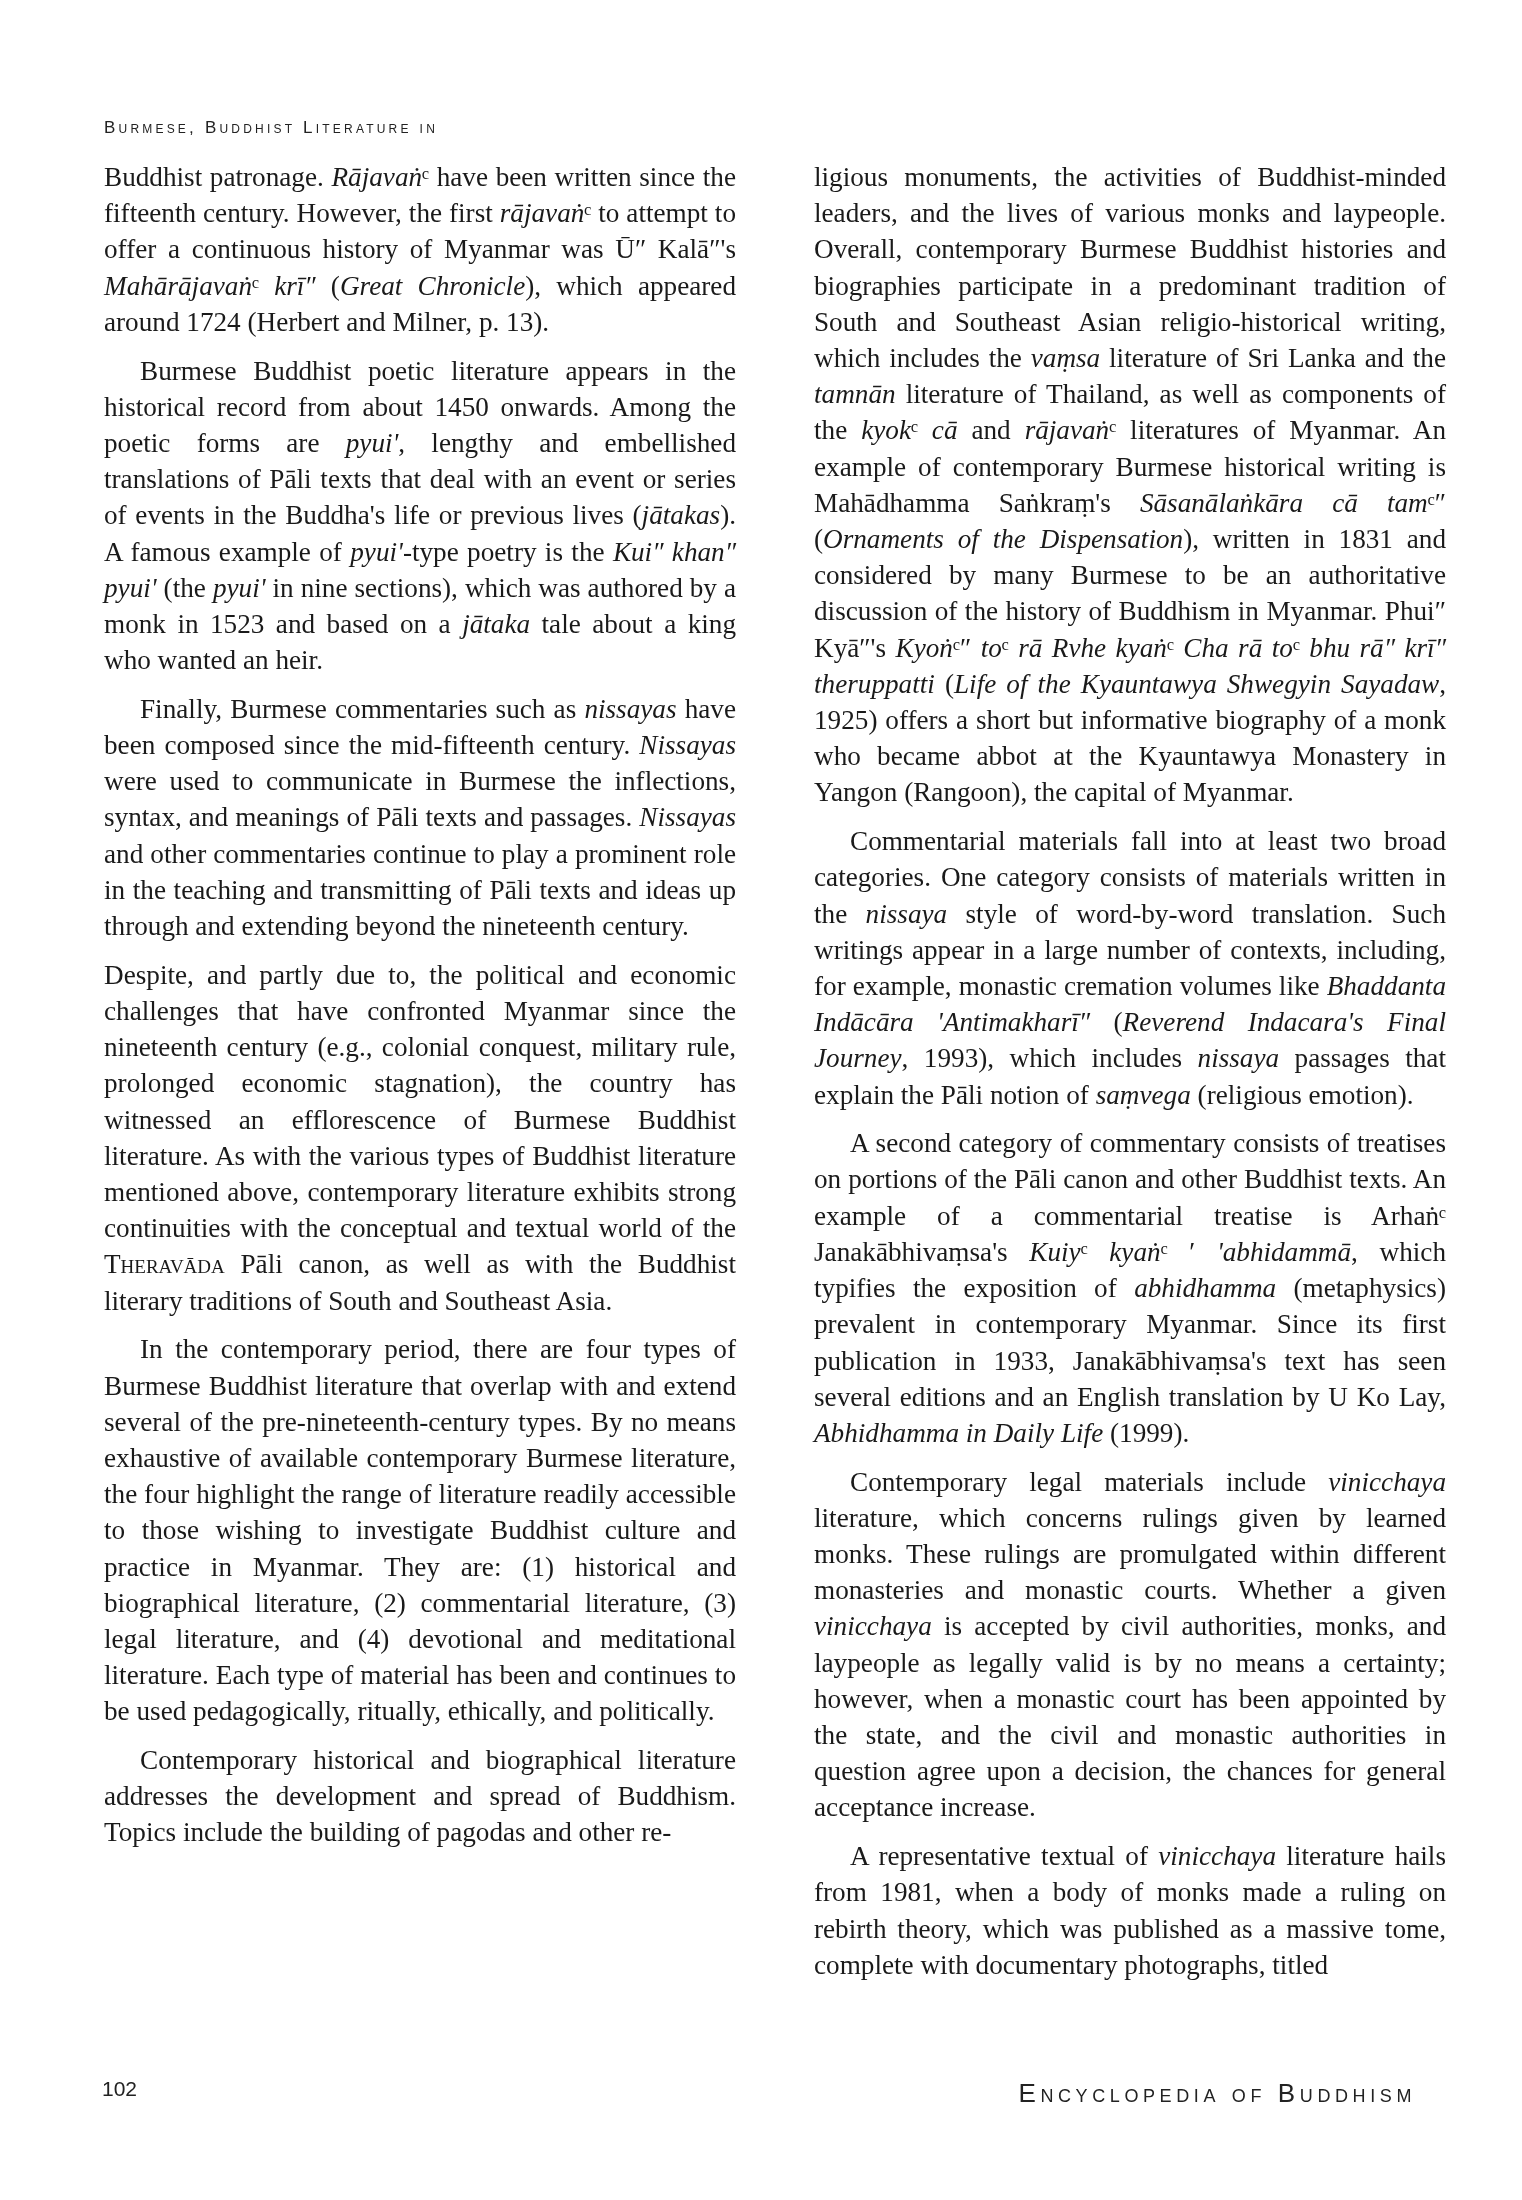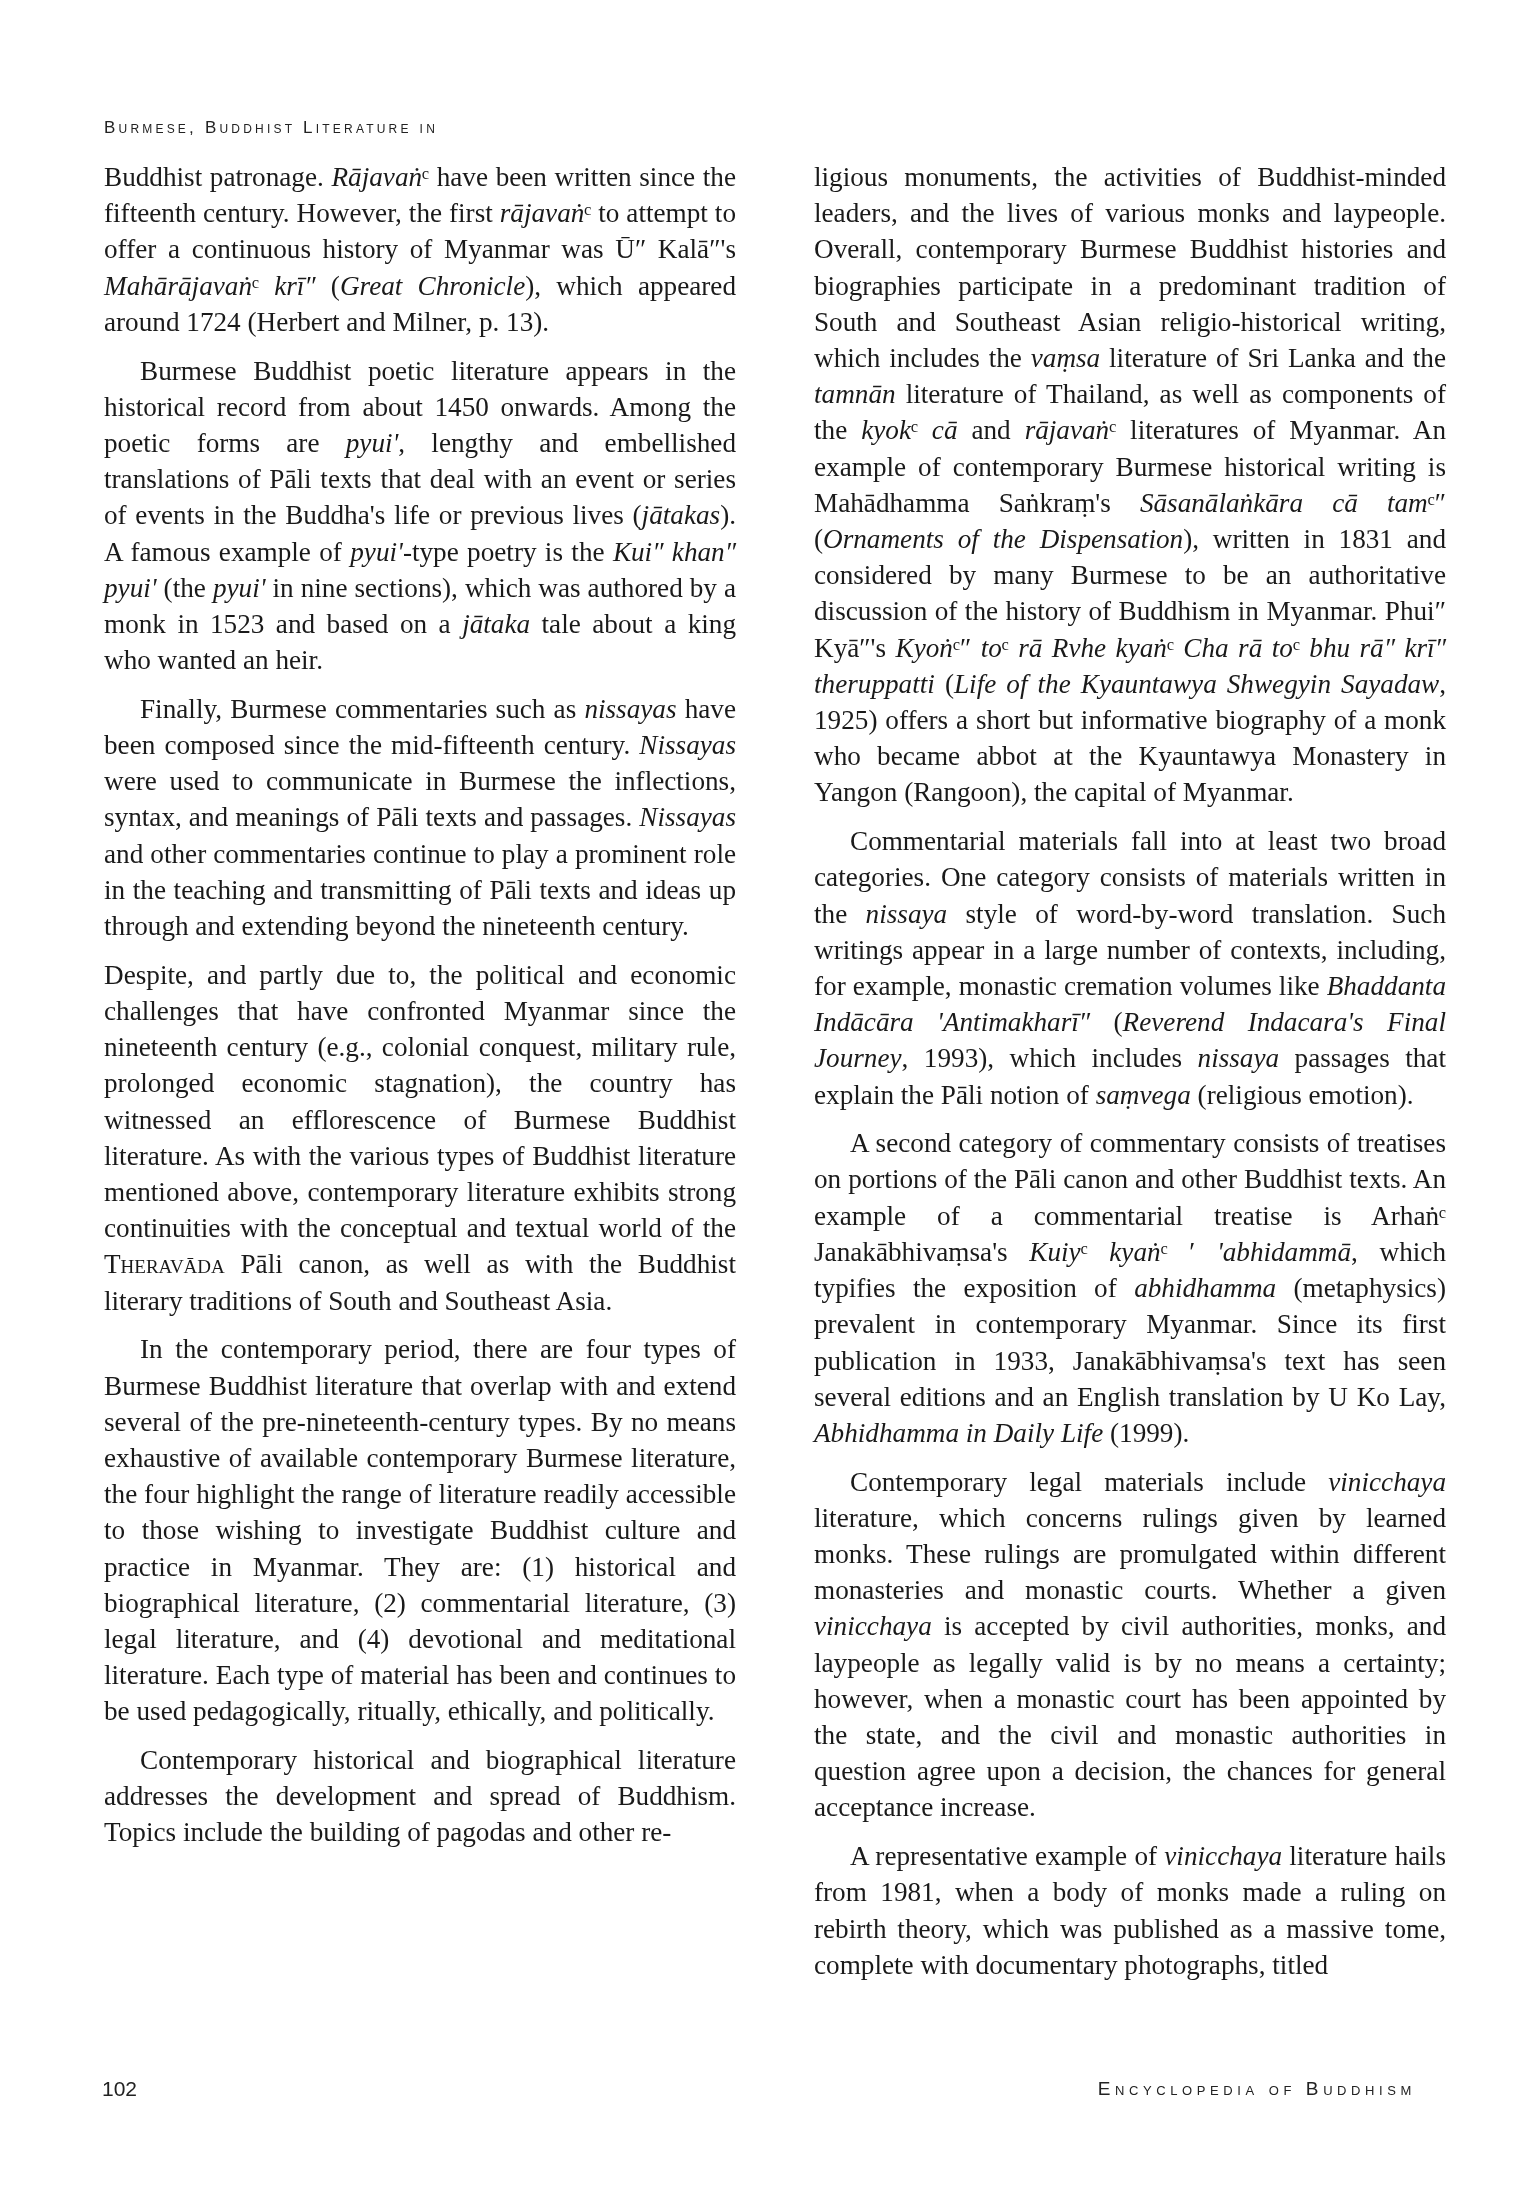--- a/index.html
+++ b/index.html
@@ -51,21 +51,21 @@
     top: 2077px;
     font-family: "Liberation Sans", "DejaVu Sans", sans-serif;
     font-size: 21px;
     color: #222;
   }
   .footer-title {
     position: absolute;
     right: 106px;
     top: 2078px;
     font-family: "Liberation Sans", "DejaVu Sans", sans-serif;
-    font-size: 19px;
+    font-size: 26px;
     letter-spacing: 4.6px;
     font-variant: small-caps;
     color: #222;
   }
 </style>
 </head>
 <body>
 
 <div class="running-head">Burmese, Buddhist Literature in</div>
 
@@ -81,18 +81,18 @@
       <p class="para"><span>Contemporary historical and biographical literature addresses the development and spread of Buddhism. Topics include the building of pagodas and other re-</span></p>
     </div>
 </div>
 
 <div class="column col-right">
   <div>
       <p class="para noindent"><span>ligious monuments, the activities of Buddhist-minded leaders, and the lives of various monks and laypeople. Overall, contemporary Burmese Buddhist histories and biographies participate in a predominant tradition of South and Southeast Asian religio-historical writing, which includes the </span><i>vaṃsa</i><span> literature of Sri Lanka and the </span><i>tamnān</i><span> literature of Thailand, as well as components of the </span><i>kyok</i><span>ᶜ </span><i>cā</i><span> and </span><i>rājavaṅ</i><span>ᶜ literatures of Myanmar. An example of contemporary Burmese historical writing is Mahādhamma Saṅkraṃ's </span><i>Sāsanālaṅkāra cā tam</i><span>ᶜ″ (</span><i>Ornaments of the Dispensation</i><span>), written in 1831 and considered by many Burmese to be an authoritative discussion of the history of Buddhism in Myanmar. Phui″ Kyā″'s </span><i>Kyoṅ</i><span>ᶜ″ </span><i>to</i><span>ᶜ </span><i>rā Rvhe kyaṅ</i><span>ᶜ </span><i>Cha rā to</i><span>ᶜ </span><i>bhu rā″ krī″ theruppatti</i><span> (</span><i>Life of the Kyauntawya Shwegyin Sayadaw</i><span>, 1925) offers a short but informative biography of a monk who became abbot at the Kyauntawya Monastery in Yangon (Rangoon), the capital of Myanmar.</span></p>
       <p class="para"><span>Commentarial materials fall into at least two broad categories. One category consists of materials written in the </span><i>nissaya</i><span> style of word-by-word translation. Such writings appear in a large number of contexts, including, for example, monastic cremation volumes like </span><i>Bhaddanta Indācāra 'Antimakharī″</i><span> (</span><i>Reverend Indacara's Final Journey</i><span>, 1993), which includes </span><i>nissaya</i><span> passages that explain the Pāli notion of </span><i>saṃvega</i><span> (religious emotion).</span></p>
       <p class="para"><span>A second category of commentary consists of treatises on portions of the Pāli canon and other Buddhist texts. An example of a commentarial treatise is Arhaṅᶜ Janakābhivaṃsa's </span><i>Kuiy</i><span>ᶜ </span><i>kyaṅ</i><span>ᶜ ′ </span><i>'abhidammā</i><span>, which typifies the exposition of </span><i>abhidhamma</i><span> (metaphysics) prevalent in contemporary Myanmar. Since its first publication in 1933, Janakābhivaṃsa's text has seen several editions and an English translation by U Ko Lay, </span><i>Abhidhamma in Daily Life</i><span> (1999).</span></p>
       <p class="para"><span>Contemporary legal materials include </span><i>vinicchaya</i><span> literature, which concerns rulings given by learned monks. These rulings are promulgated within different monasteries and monastic courts. Whether a given </span><i>vinicchaya</i><span> is accepted by civil authorities, monks, and laypeople as legally valid is by no means a certainty; however, when a monastic court has been appointed by the state, and the civil and monastic authorities in question agree upon a decision, the chances for general acceptance increase.</span></p>
-      <p class="para"><span>A representative example of </span><i>vinicchaya</i><span> literature hails from 1981, when a body of monks made a ruling on rebirth theory, which was published as a massive tome, complete with documentary photographs, titled</span></p>
+      <p class="para"><span>A representative textual of </span><i>vinicchaya</i><span> literature hails from 1981, when a body of monks made a ruling on rebirth theory, which was published as a massive tome, complete with documentary photographs, titled</span></p>
     </div>
 </div>
 
 <div class="folio">102</div>
 <div class="footer-title">Encyclopedia of Buddhism</div>
 
 </body></html>

